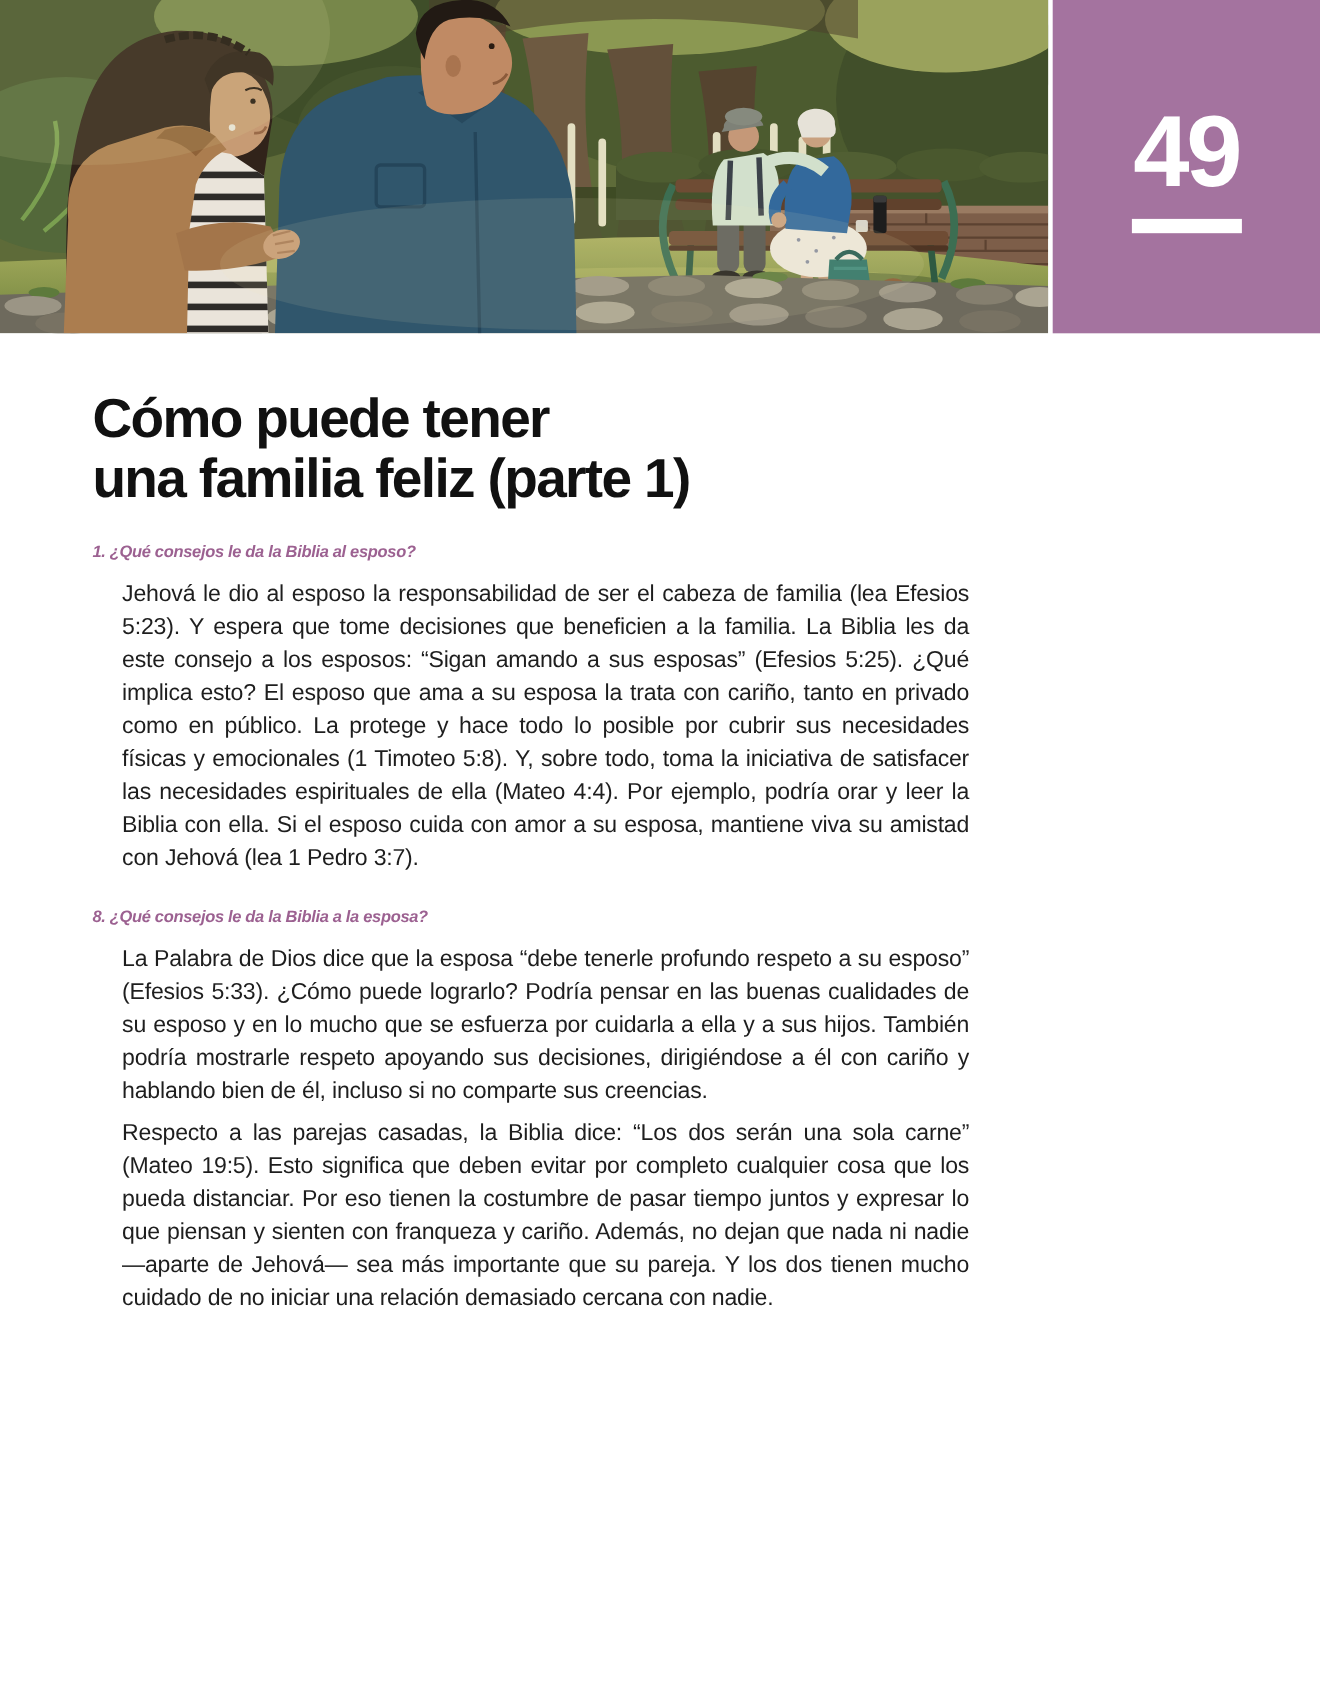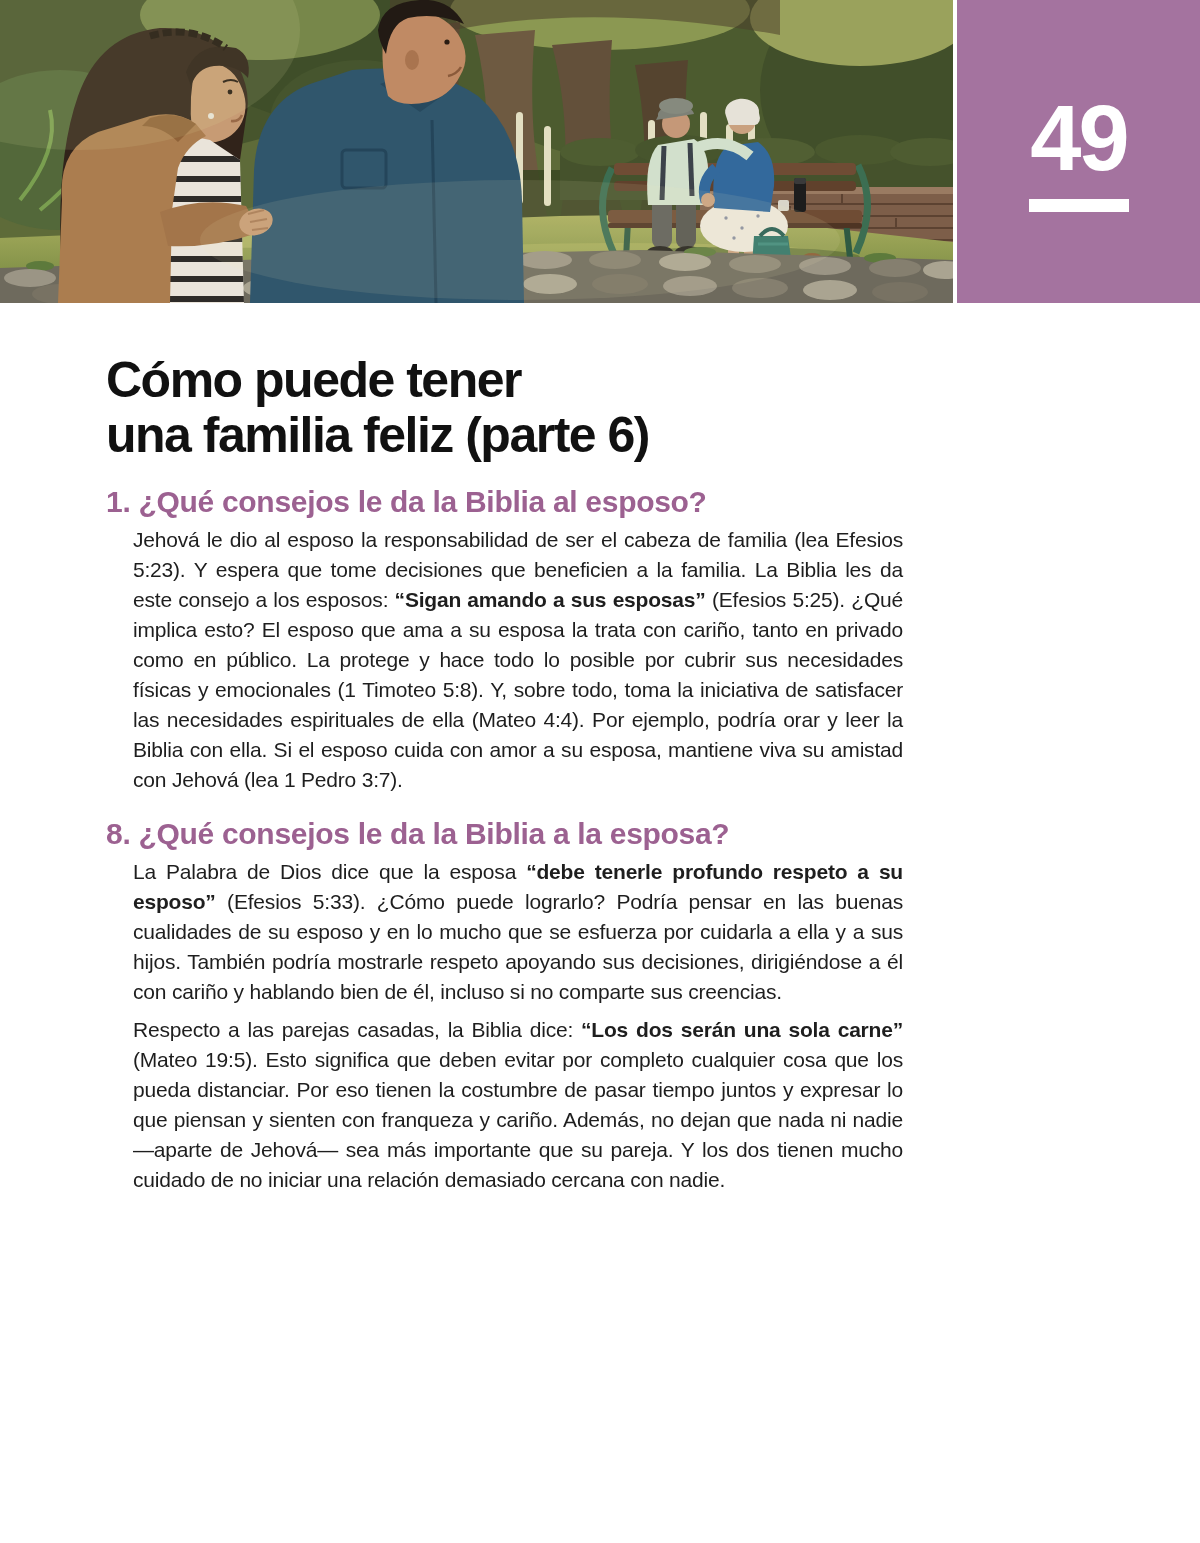--- a/index.html
+++ b/index.html
@@ -46,21 +46,21 @@
     letter-spacing: -3px;
     color: #ffffff;
   }
   .lesson-underline {
     width: 100px;
     height: 13px;
     background: #ffffff;
     margin: 15px auto 0 auto;
   }
   main {
-    padding: 0 240px 0 106px;
+    padding: 0 240px 0 84px;
   }
   h1.page-title {
     margin: 50px 0 0 0;
     font-size: 50px;
     line-height: 55px;
     font-weight: bold;
     letter-spacing: -1.5px;
     color: #111111;
   }
   p.body-par {
@@ -69,27 +69,28 @@
     font-size: 21px;
     line-height: 30px;
     letter-spacing: -0.2px;
     text-align: justify;
   }
   p.intro-par {
     margin-top: 30px;
   }
   h2.question {
     margin: 24px 0 0 0;
-    font-size: 30px;
+    font-size: 15px;
     line-height: 30px;
     font-weight: bold;
     letter-spacing: -0.3px;
     color: var(--qcolor, #9c6191);
-  }
-  p.body-par strong { font-weight: bold; }
+    font-style: italic;
+  }
+  p.body-par strong { font-weight: normal; }
 </style>
 </head>
 <body>
 
 <header class="page-header">
   <div class="photo-wrap">
 
     <svg width="953" height="303" viewBox="0 0 953 303" preserveAspectRatio="none" aria-hidden="true">
       <defs>
         <linearGradient id="lawnG" x1="0" y1="0" x2="0" y2="1">
@@ -292,21 +293,21 @@
     </svg>
   </div>
   <div class="header-gap"></div>
   <div class="lesson-badge">
     <div class="lesson-num">49</div>
     <div class="lesson-underline"></div>
   </div>
 </header>
 
 <main>
-  <h1 class="page-title"><span>Cómo puede tener</span><br><span>una familia feliz (parte 6)</span></h1>
+  <h1 class="page-title"><span>Cómo puede tener</span><br><span>una familia feliz (parte 1)</span></h1>
 
 
   <section>
     <h2 class="question">1. ¿Qué consejos le da la Biblia al esposo?</h2>
     <p class="body-par"><span>Jehová le dio al esposo la responsabilidad de ser el cabeza de familia (lea Efesios 5:23). Y espera que tome decisiones que beneficien a la familia. La Biblia les da este consejo a los esposos: </span><strong>“Sigan amando a sus esposas”</strong><span> (Efesios 5:25). ¿Qué implica esto? El esposo que ama a su esposa la trata con cariño, tanto en privado como en público. La protege y hace todo lo posible por cubrir sus necesidades físicas y emocionales (1 Timoteo 5:8). Y, sobre todo, toma la iniciativa de satisfacer las necesidades espirituales de ella (Mateo 4:4). Por ejemplo, podría orar y leer la Biblia con ella. Si el esposo cuida con amor a su esposa, mantiene viva su amistad con Jehová (lea 1 Pedro 3:7).</span></p>
   </section>
 
   <section>
     <h2 class="question">8. ¿Qué consejos le da la Biblia a la esposa?</h2>
     <p class="body-par"><span>La Palabra de Dios dice que la esposa </span><strong>“debe tenerle profundo respeto a su esposo”</strong><span> (Efesios 5:33). ¿Cómo puede lograrlo? Podría pensar en las buenas cualidades de su esposo y en lo mucho que se esfuerza por cuidarla a ella y a sus hijos. También podría mostrarle respeto apoyando sus decisiones, dirigiéndose a él con cariño y hablando bien de él, incluso si no comparte sus creencias.</span></p>

